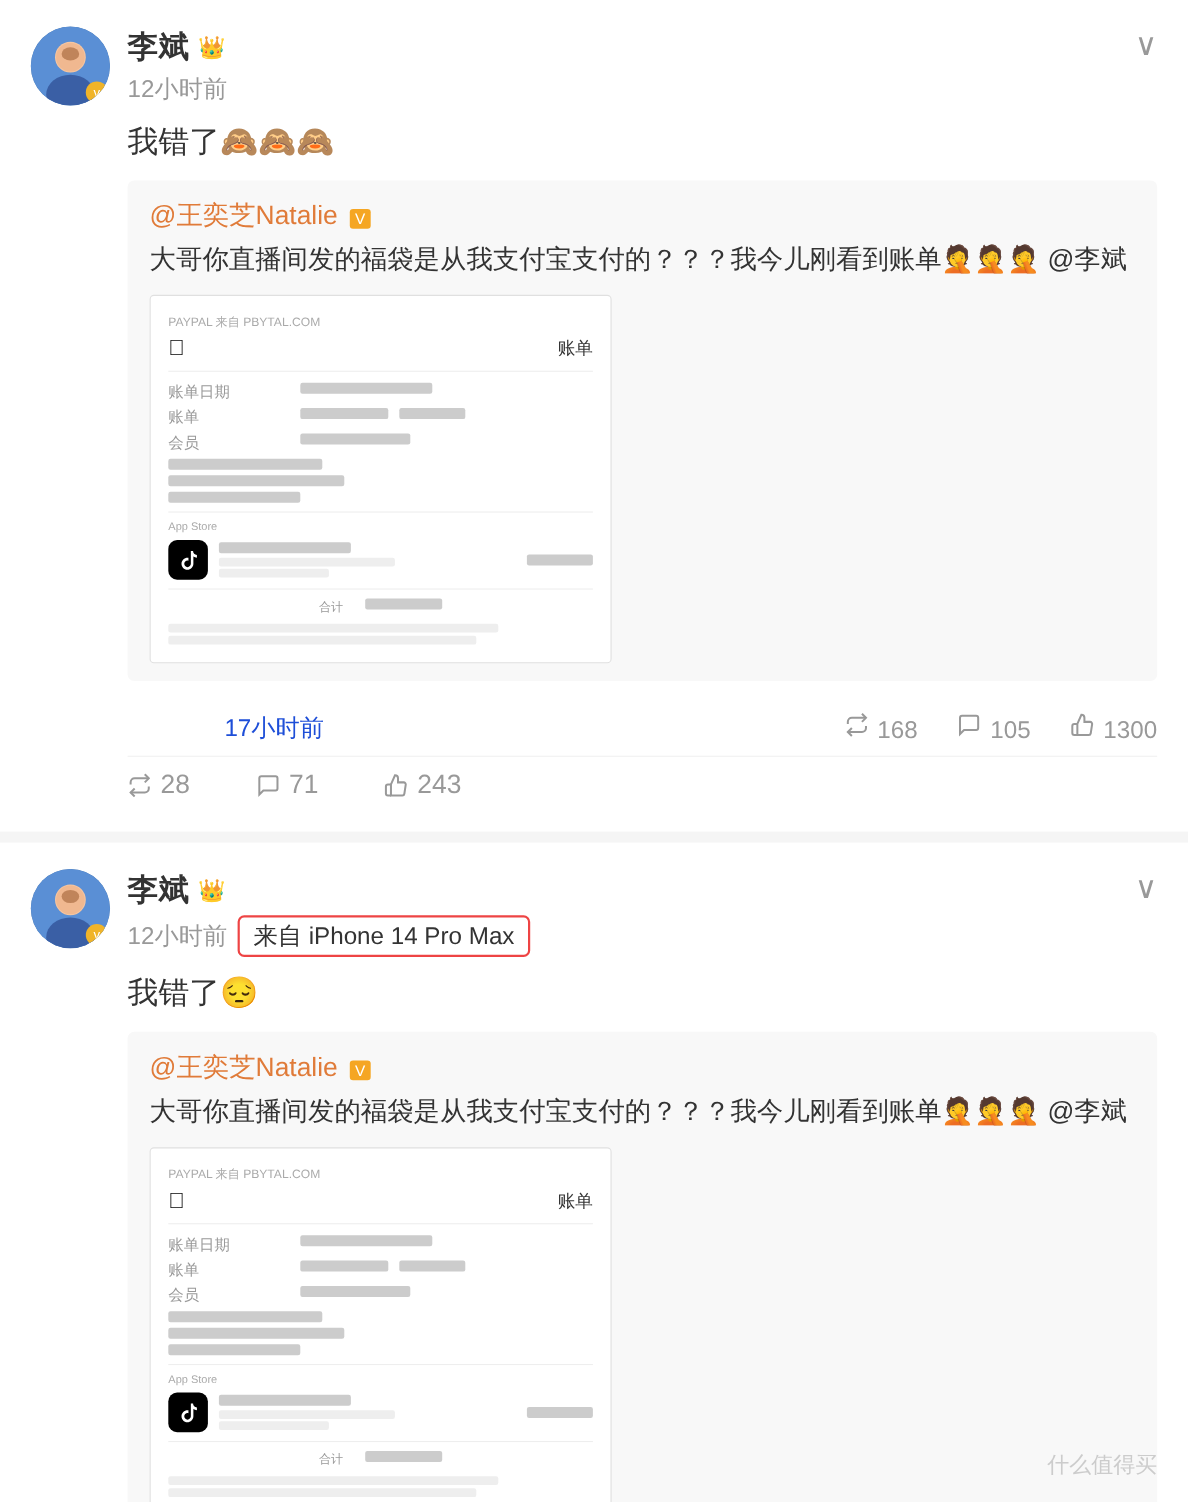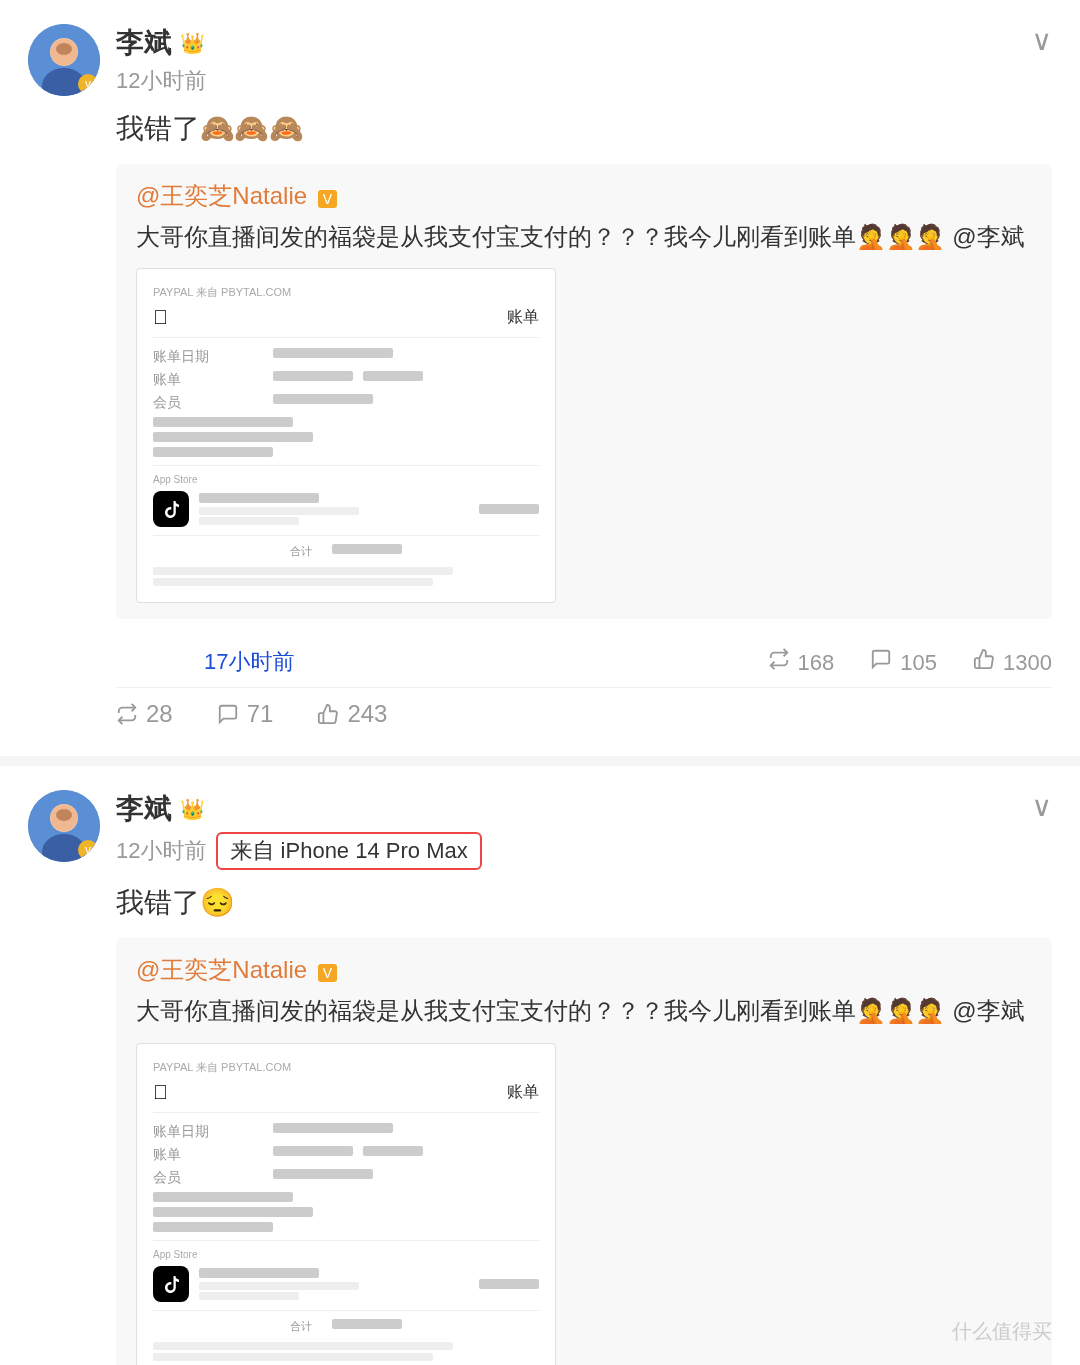--- a/index.html
+++ b/index.html
@@ -211,21 +211,21 @@
       gap: 8px;
       color: #999;
       font-size: 22px;
     }
     .action-icon {
       font-size: 24px;
     }
     .sub-actions {
       display: flex;
       align-items: center;
-      gap: 44px;
+      gap: 60px;
       margin-left: 88px;
       padding: 12px 0;
       border-top: 1px solid #f0f0f0;
       margin-top: 10px;
     }
     .sub-action-item {
       display: flex;
       align-items: center;
       gap: 8px;
       color: #999;

